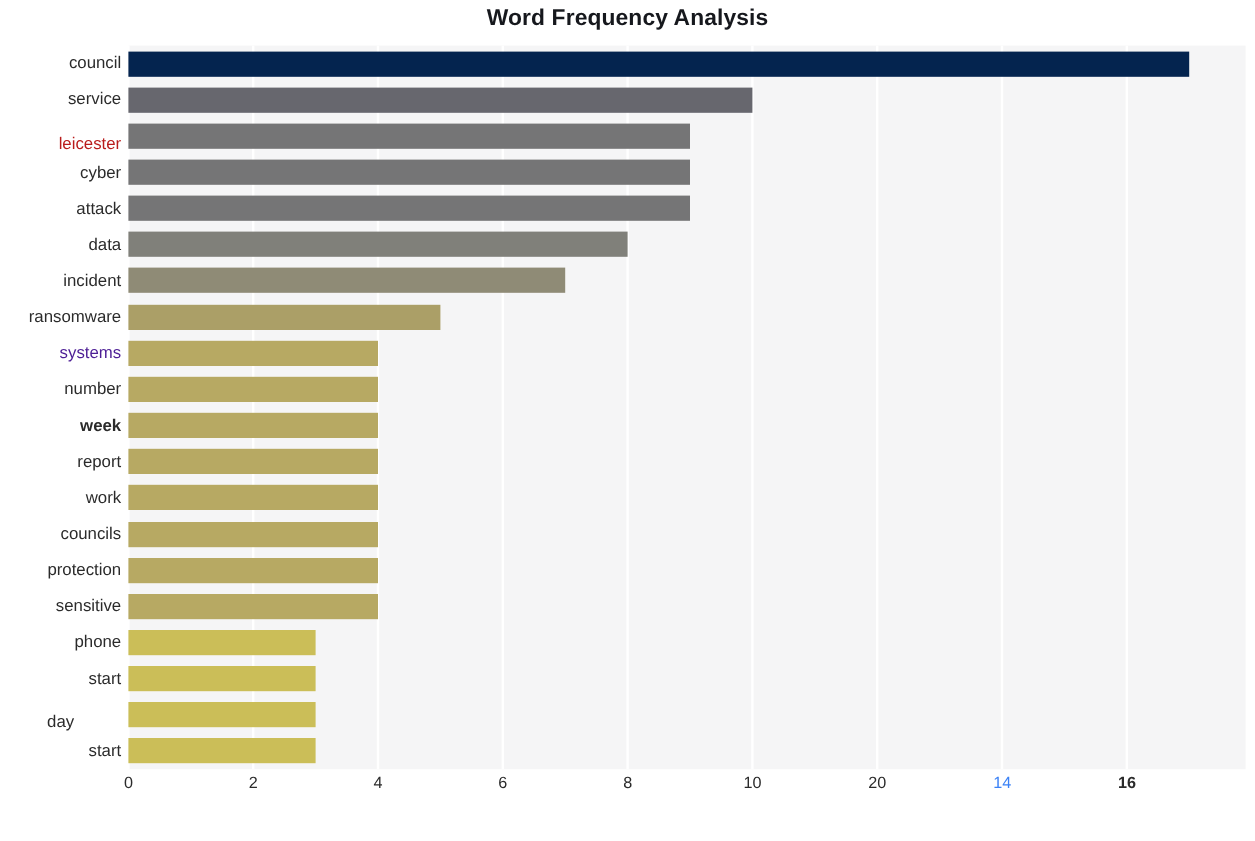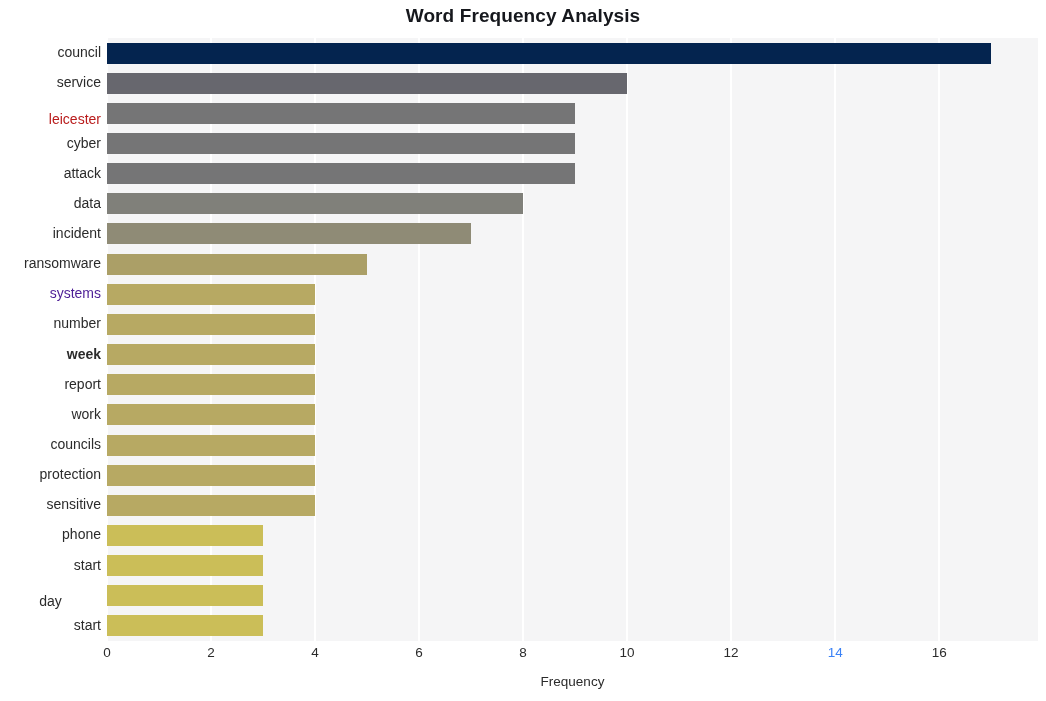--- a/index.html
+++ b/index.html
@@ -224,19 +224,18 @@
       <div class="y-tick" style="top: 555px; color: rgb(43, 43, 43); text-align: center;">day</div>
       <div class="y-tick" style="top: 578.925px; color: rgb(43, 43, 43);">start</div>
     </div>
   <div id="x-tick-layer">
       <div class="x-tick" style="left: 107px; color: rgb(43, 43, 43);">0</div>
       <div class="x-tick" style="left: 211.022px; color: rgb(43, 43, 43);">2</div>
       <div class="x-tick" style="left: 315.045px; color: rgb(43, 43, 43);">4</div>
       <div class="x-tick" style="left: 419.067px; color: rgb(43, 43, 43);">6</div>
       <div class="x-tick" style="left: 523.089px; color: rgb(43, 43, 43);">8</div>
       <div class="x-tick" style="left: 627.112px; color: rgb(43, 43, 43);">10</div>
-      <div class="x-tick" style="left: 731.134px; color: rgb(43, 43, 43);">12</div>
+      <div class="x-tick" style="left: 731.134px; color: rgb(43, 43, 43);">20</div>
       <div class="x-tick" style="left: 835.156px; color: #3b82f6;">14</div>
-      <div class="x-tick" style="left: 939.179px; color: rgb(43, 43, 43);">16</div>
+      <div class="x-tick" style="left: 939.179px; color: rgb(43, 43, 43); font-weight: bold;">16</div>
     </div>
 
-  <div id="x-axis-label">Frequency</div>
 </div>
 
 </body></html>

